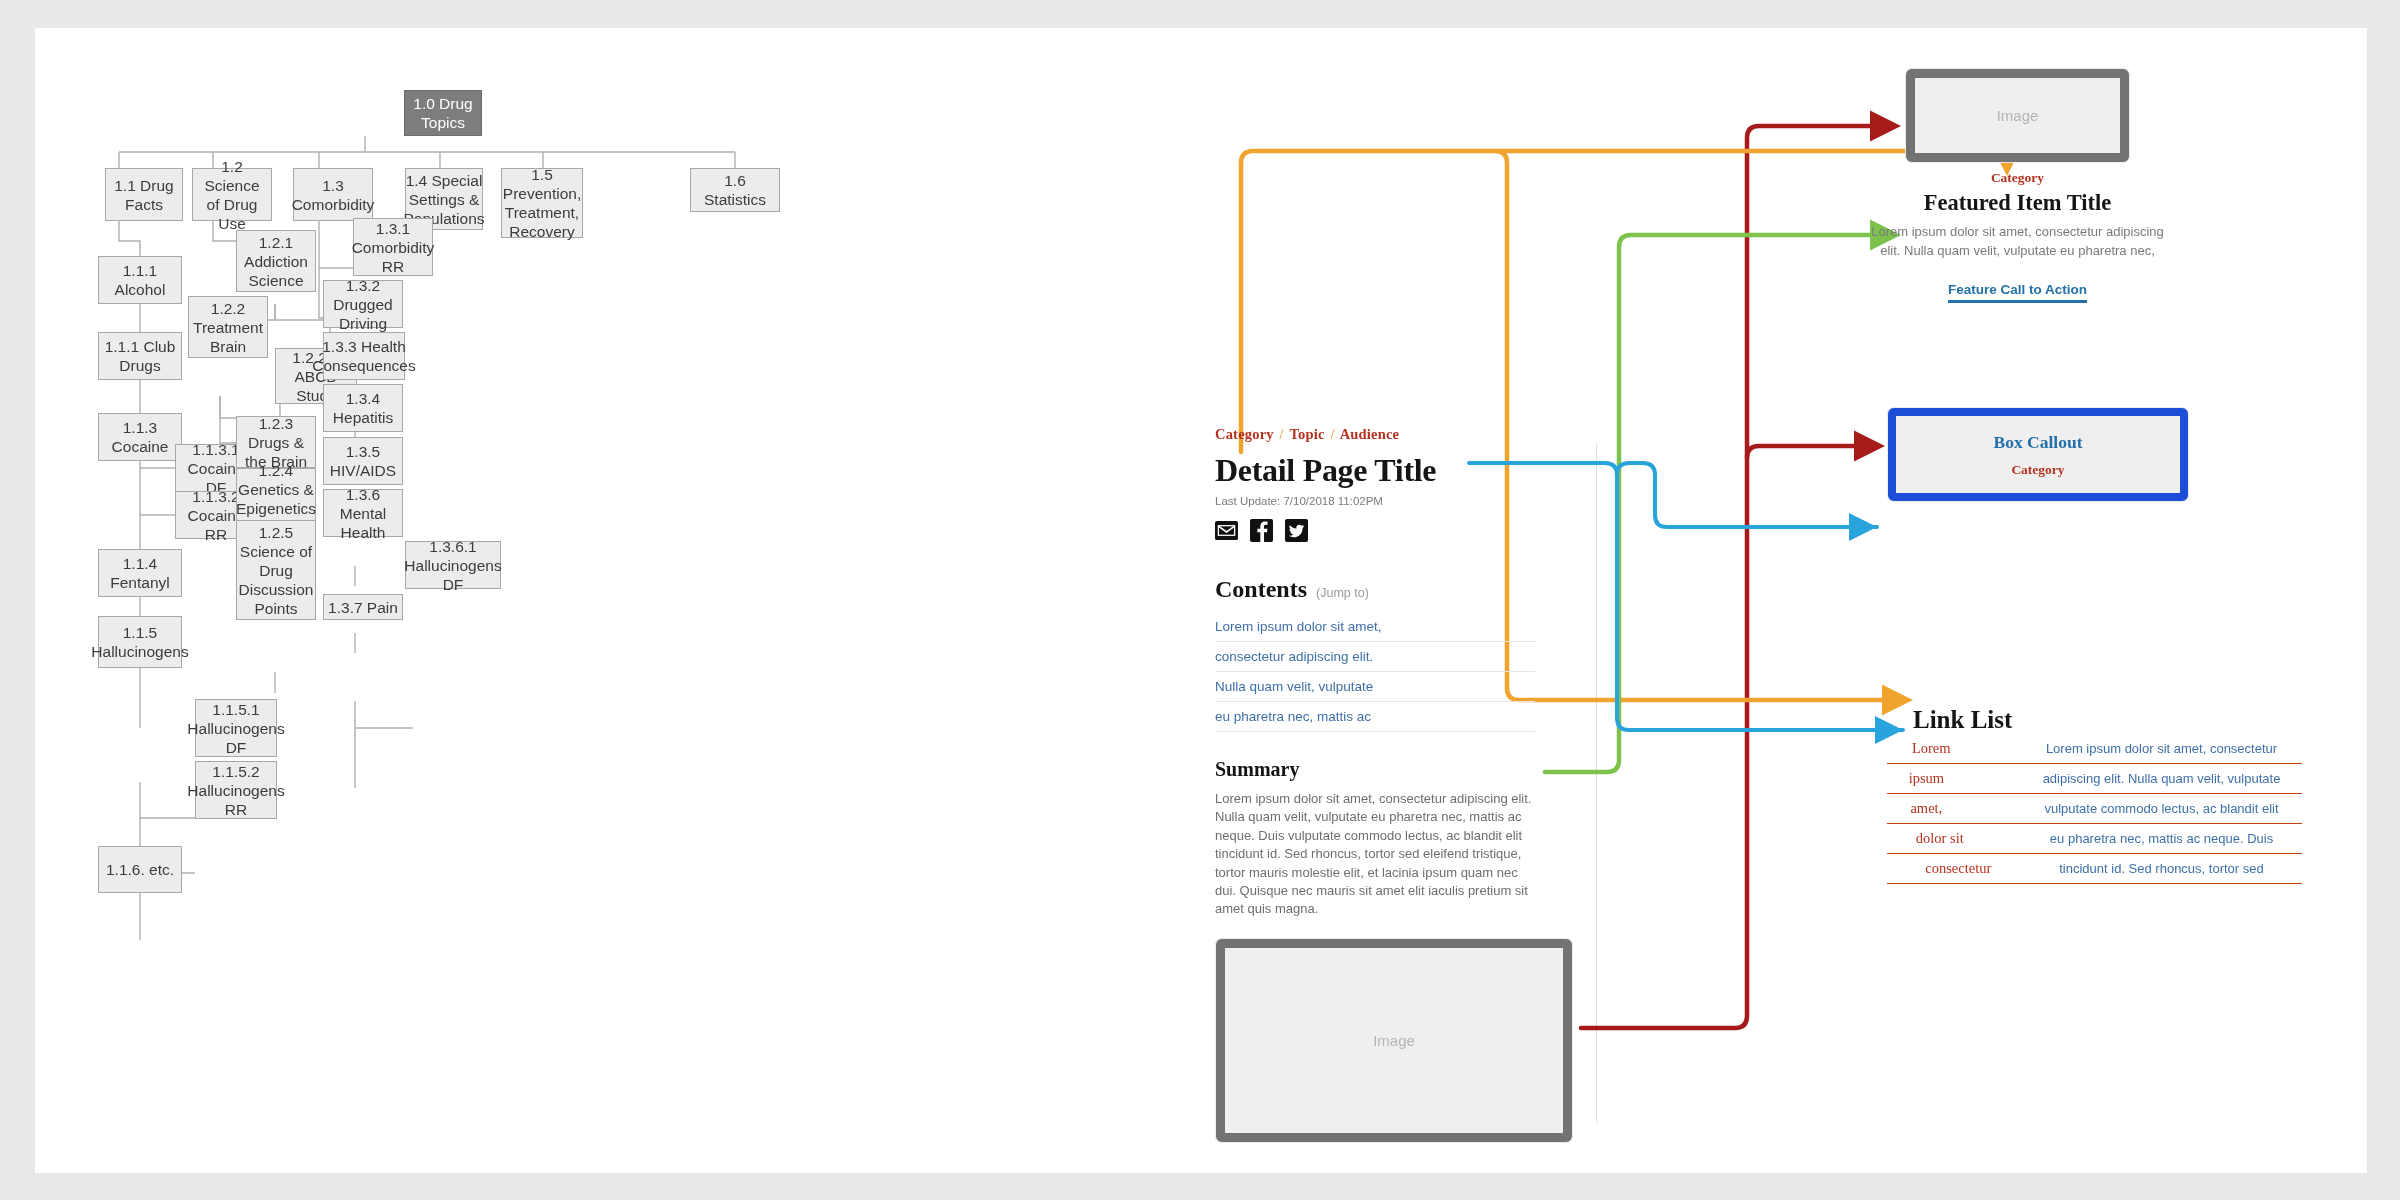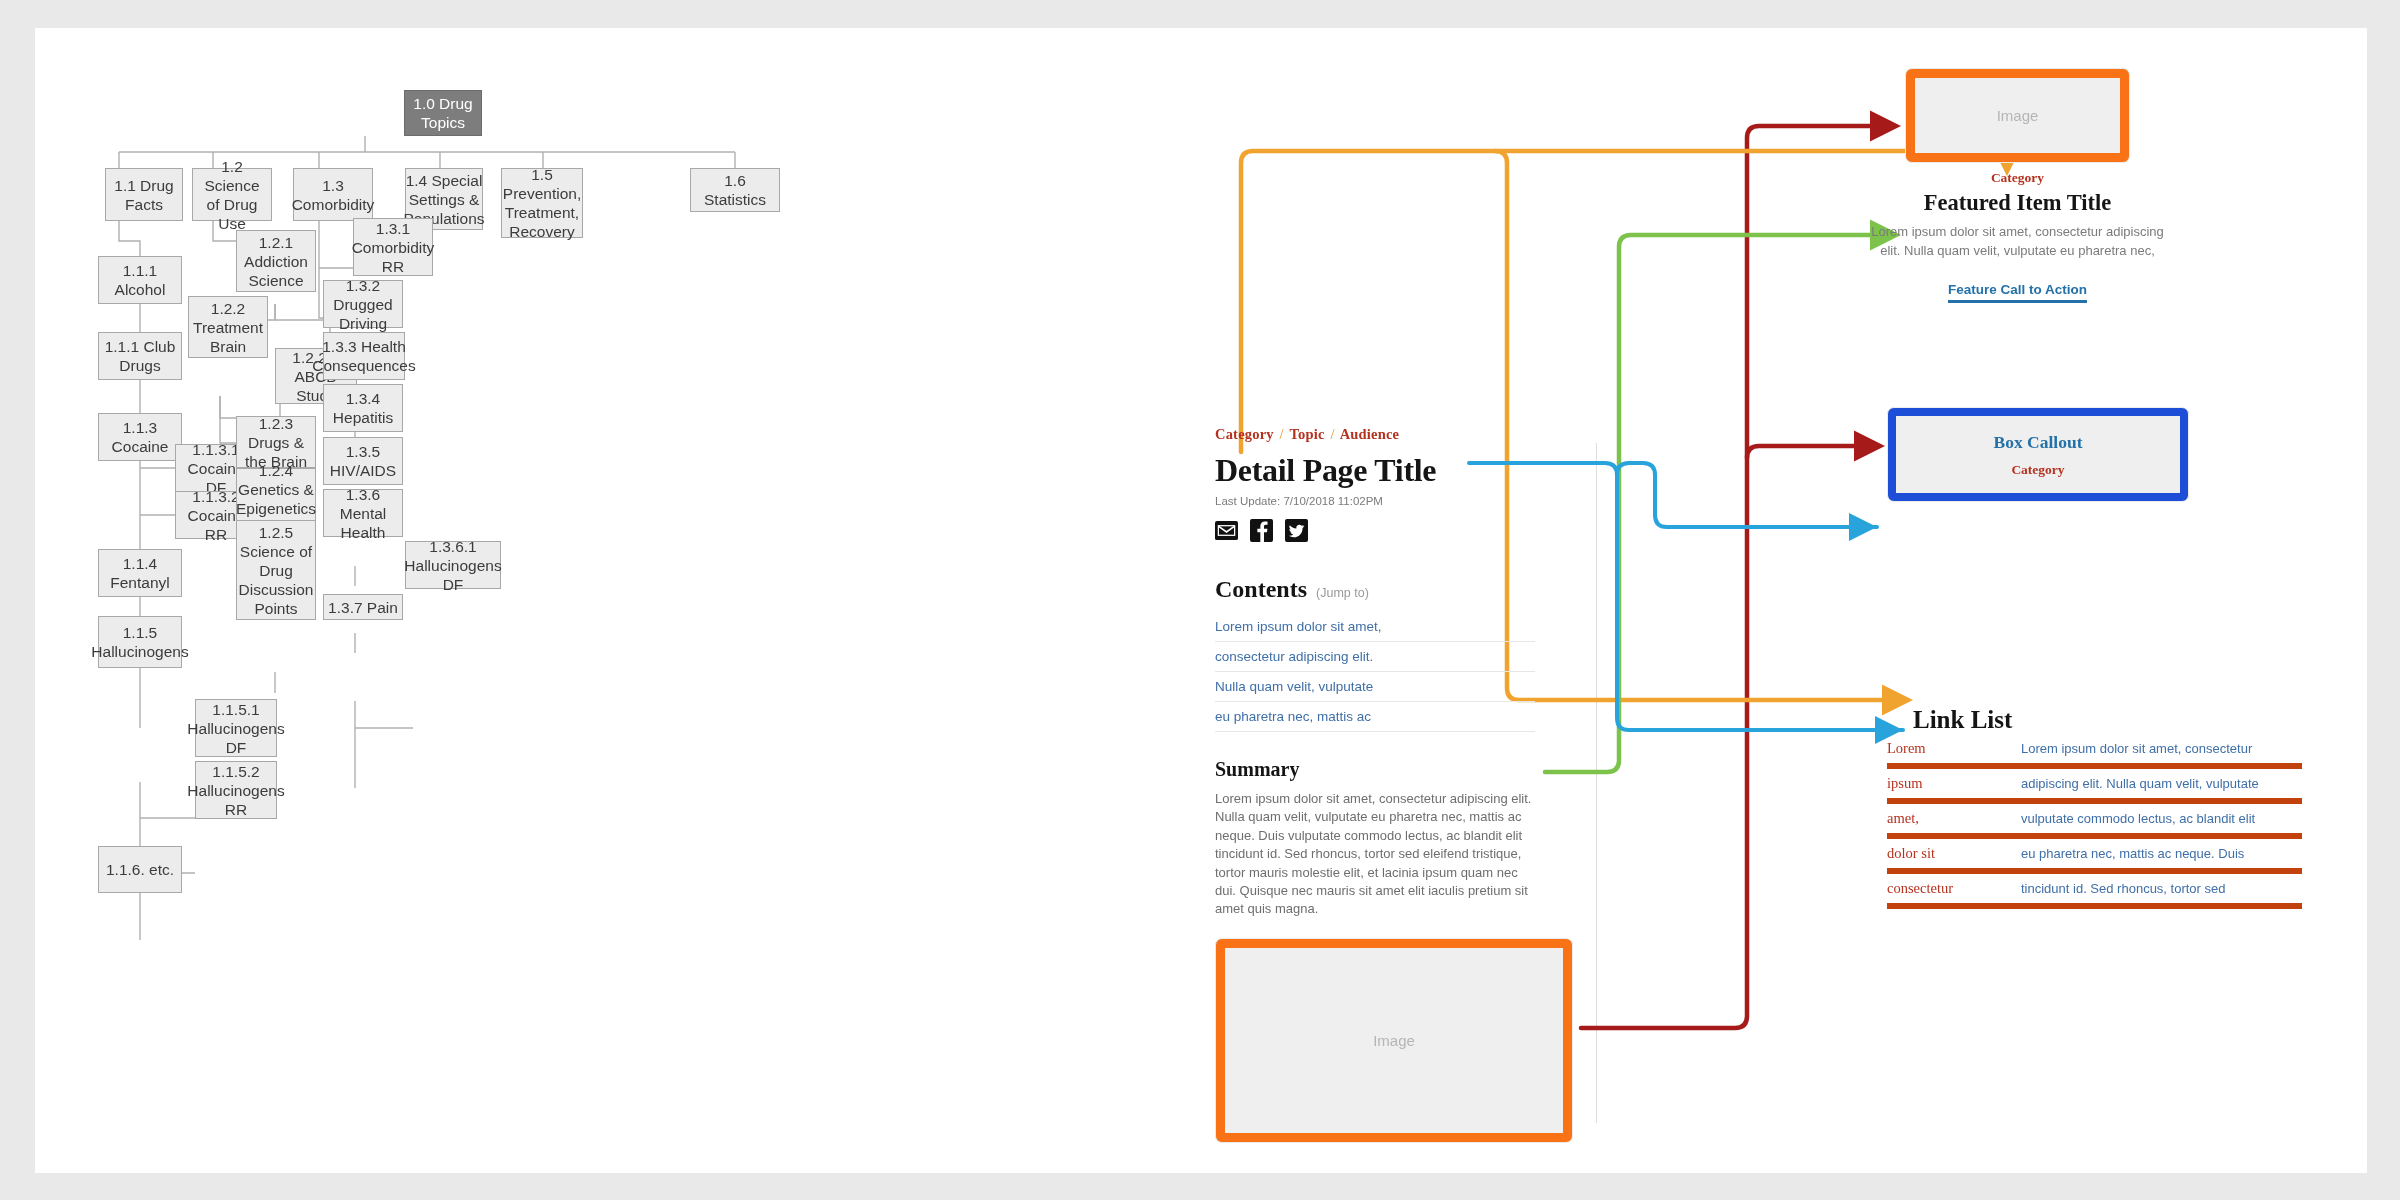--- a/index.html
+++ b/index.html
@@ -63,21 +63,21 @@
   .contents-head .j{font-size:12.5px;color:#9a9a9a;}
   .toc{margin-top:9px;width:320px;}
   .toc a{
     display:block;border-bottom:1px solid #e6e6e6;
     padding:7px 0 7px 0;font-size:13.5px;color:#3f6fa8;text-decoration:none;
   }
   .summary-head{font-family:"Liberation Serif", serif;font-size:20px;font-weight:bold;color:#151515;margin-top:26px;}
   .summary-body{margin-top:9px;width:318px;font-size:13px;line-height:18.4px;color:#6e6e6e;}
   .img-ph{
     box-sizing:border-box;
-    background:#f97316;border:1px solid #ebebeb;border-radius:7px;padding:9px;
+    background:#737373;border:1px solid #ebebeb;border-radius:7px;padding:9px;
   }
   .img-ph .inner{
     background:#efefef;display:flex;align-items:center;justify-content:center;
     color:#b5b5b5;font-size:15px;height:100%;width:100%;box-sizing:border-box;
   }
   #bottom-image{position:absolute;left:0px;top:910px;width:358px;height:205px;}
   
   #rightcol{position:absolute;left:0;top:0;width:1152px;height:1145px;}
   #feature-image{position:absolute;left:690px;top:40px;width:225px;height:95px;}
   .feature-cat{
@@ -105,22 +105,23 @@
   }
   #box-callout .inner{
     background:#efefef;width:100%;height:100%;box-sizing:border-box;
     display:flex;flex-direction:column;align-items:center;justify-content:center;gap:9px;
   }
   #box-callout .bc-title{font-family:"Liberation Serif", serif;font-weight:bold;font-size:17.5px;color:#2470a8;}
   #box-callout .bc-cat{font-family:"Liberation Serif", serif;font-weight:bold;font-size:13.5px;color:#b5321f;}
   #linklist{position:absolute;left:672px;top:678px;width:415px;}
   #linklist .ll-head{font-family:"Liberation Serif", serif;font-weight:bold;font-size:25px;color:#151515;margin-left:26px;}
   #linklist .ll-row{
-    display:flex;align-items:baseline;border-bottom:6px solid #c2410c;
+    display:flex;align-items:baseline;border-bottom:1px solid #c2410c;
     padding:6px 0 6px 0;
+    justify-content:center;
   }
   #linklist .ll-key{
     width:92px;flex:0 0 92px;
     font-family:"Liberation Serif", serif;font-size:14.5px;color:#b5321f;
   }
   #linklist .ll-val{font-size:13px;color:#3f6fa8;margin-left:42px;}
 </style>
 </head>
 <body>
 

